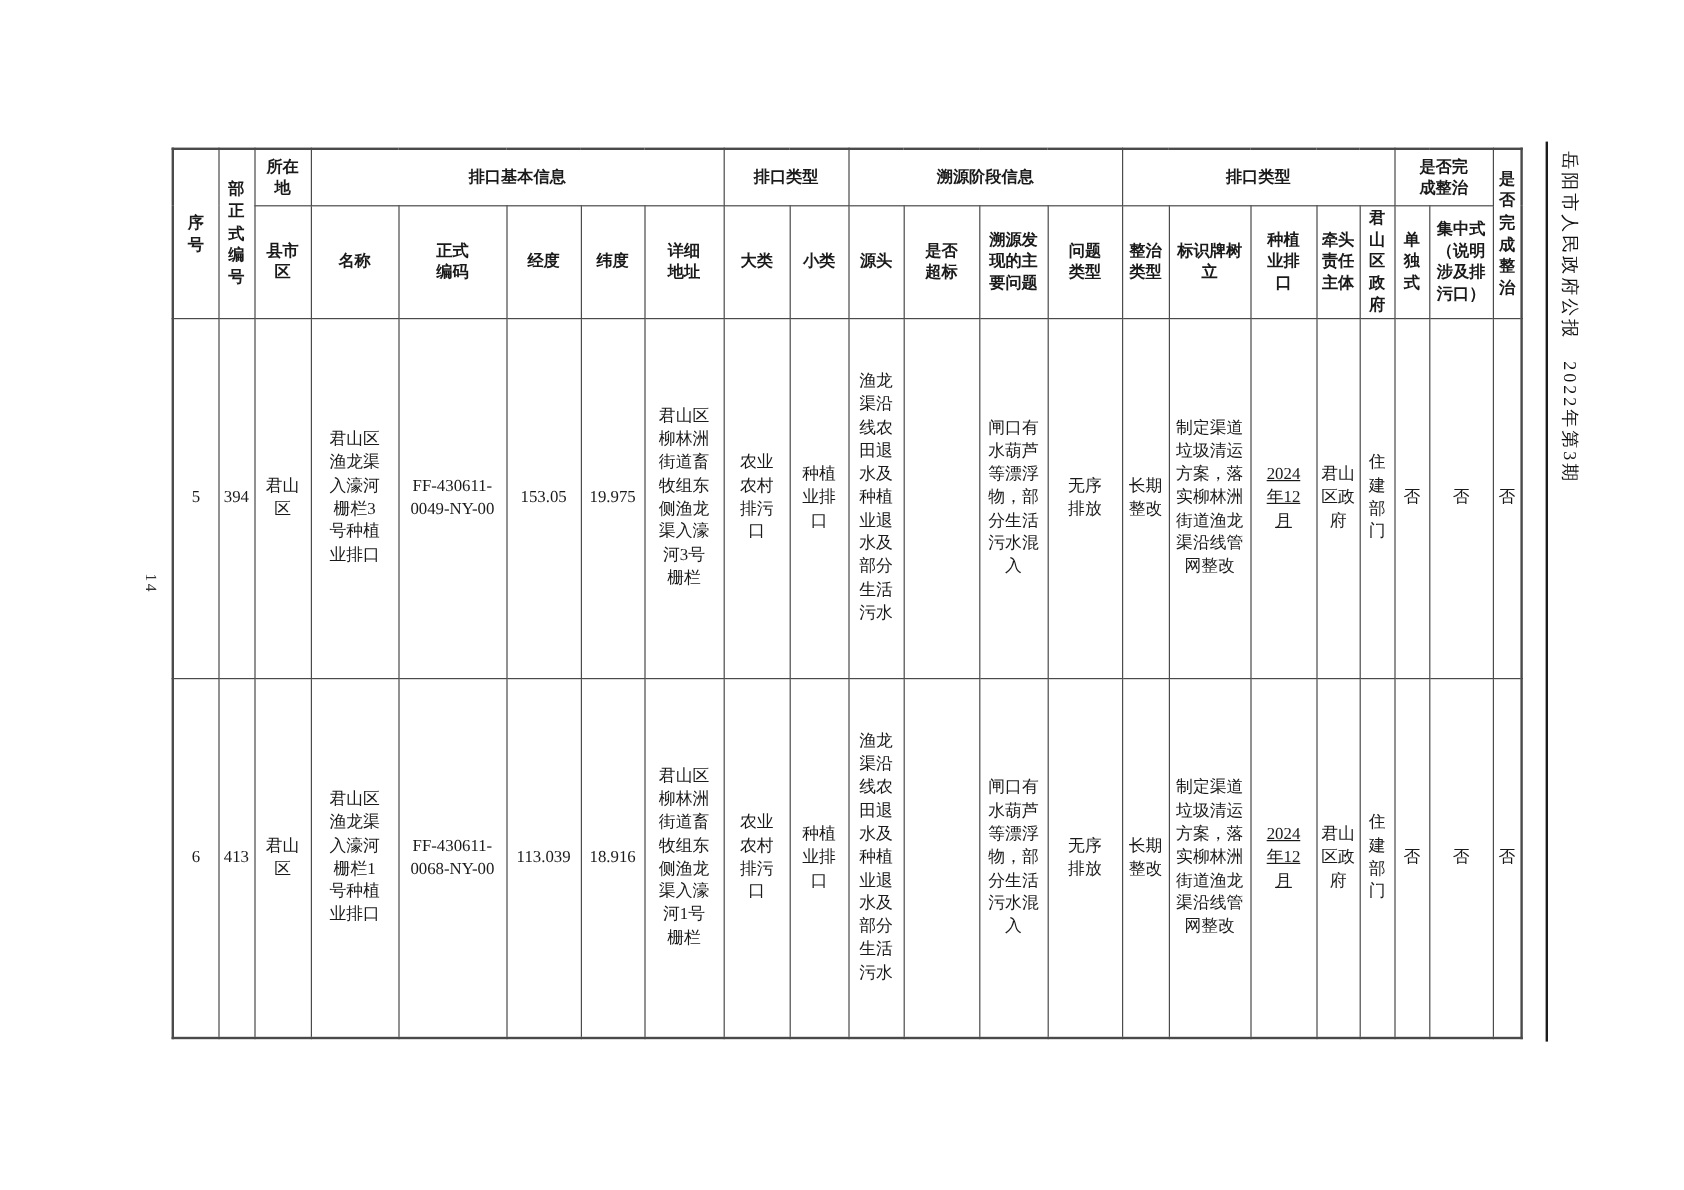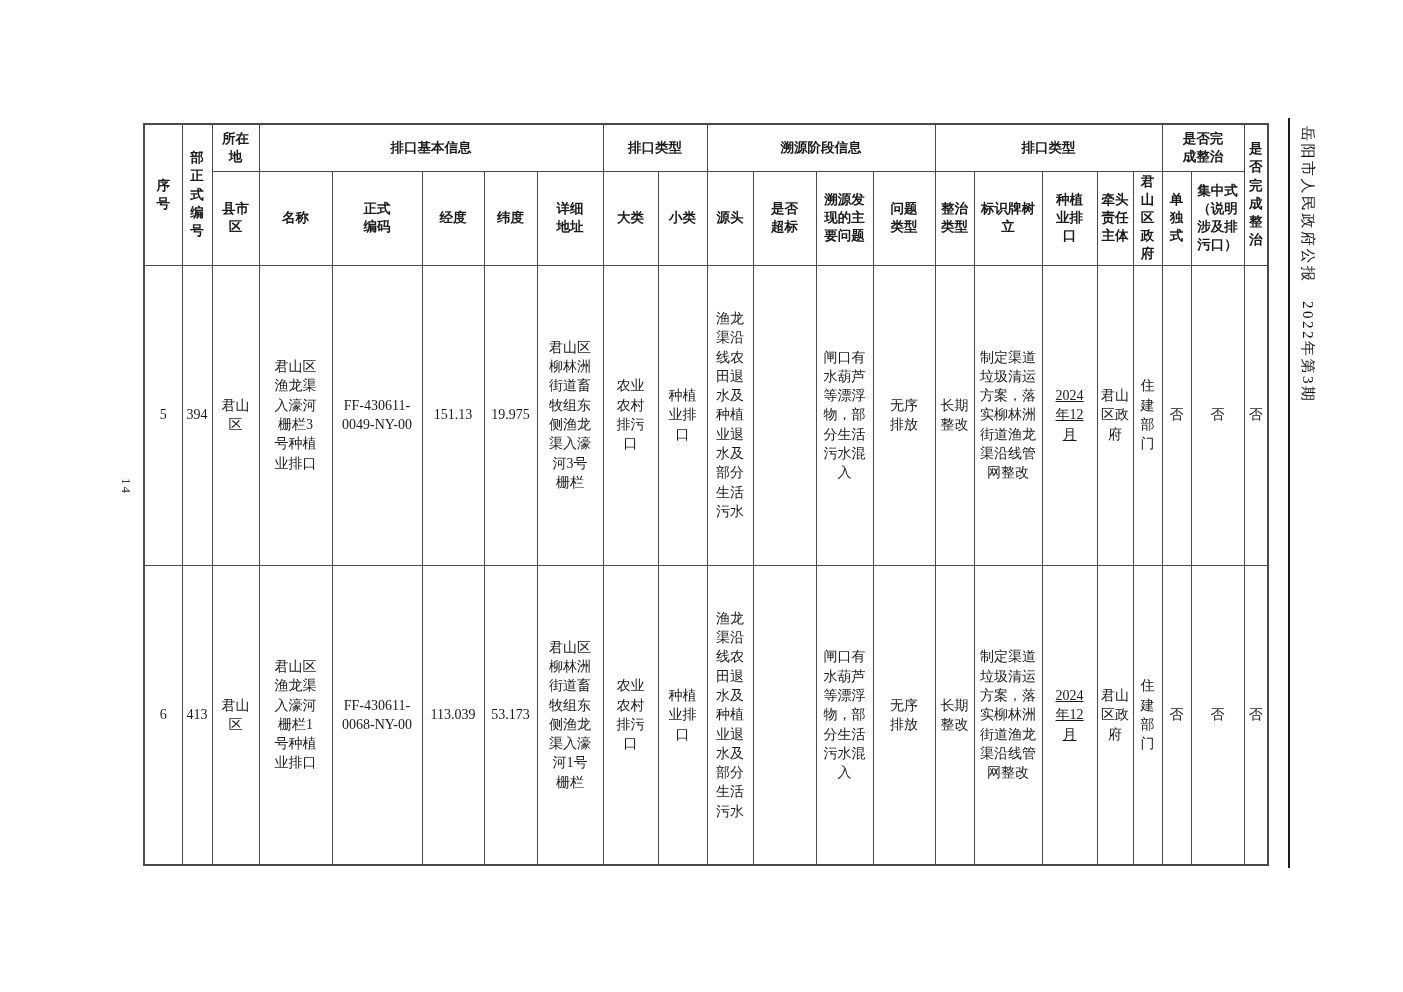--- a/index.html
+++ b/index.html
@@ -125,21 +125,21 @@
       <th><span class="w3">集中式（说明涉及排污口）</span></th>
     </tr>
   </thead>
   <tbody>
     <tr class="dr">
       <td><span>5</span></td>
       <td><span>394</span></td>
       <td><span class="w2">君山区</span></td>
       <td><span class="w3">君山区渔龙渠入濠河栅栏3号种植业排口</span></td>
       <td><span>FF-430611-0049-NY-00</span></td>
-      <td><span>151.13</span></td>
+      <td><span>153.05</span></td>
       <td><span>19.975</span></td>
       <td><span class="w3">君山区柳林洲街道畜牧组东侧渔龙渠入濠河3号栅栏</span></td>
       <td><span class="w2">农业农村排污口</span></td>
       <td><span class="w2">种植业排口</span></td>
       <td><span class="w2">渔龙渠沿线农田退水及种植业退水及部分生活污水</span></td>
       <td><span></span></td>
       <td><span class="w3">闸口有水葫芦等漂浮物，部分生活污水混入</span></td>
       <td><span class="w2">无序排放</span></td>
       <td><span class="w2">长期整改</span></td>
       <td><span class="w4">制定渠道垃圾清运方案，落实柳林洲街道渔龙渠沿线管网整改</span></td>
@@ -150,21 +150,21 @@
       <td><span>否</span></td>
       <td><span>否</span></td>
     </tr>
     <tr class="dr">
       <td><span>6</span></td>
       <td><span>413</span></td>
       <td><span class="w2">君山区</span></td>
       <td><span class="w3">君山区渔龙渠入濠河栅栏1号种植业排口</span></td>
       <td><span>FF-430611-0068-NY-00</span></td>
       <td><span>113.039</span></td>
-      <td><span>53.173</span></td>
+      <td><span>18.916</span></td>
       <td><span class="w3">君山区柳林洲街道畜牧组东侧渔龙渠入濠河1号栅栏</span></td>
       <td><span class="w2">农业农村排污口</span></td>
       <td><span class="w2">种植业排口</span></td>
       <td><span class="w2">渔龙渠沿线农田退水及种植业退水及部分生活污水</span></td>
       <td><span></span></td>
       <td><span class="w3">闸口有水葫芦等漂浮物，部分生活污水混入</span></td>
       <td><span class="w2">无序排放</span></td>
       <td><span class="w2">长期整改</span></td>
       <td><span class="w4">制定渠道垃圾清运方案，落实柳林洲街道渔龙渠沿线管网整改</span></td>
       <td><span class="wdate">2024年12月</span></td>

